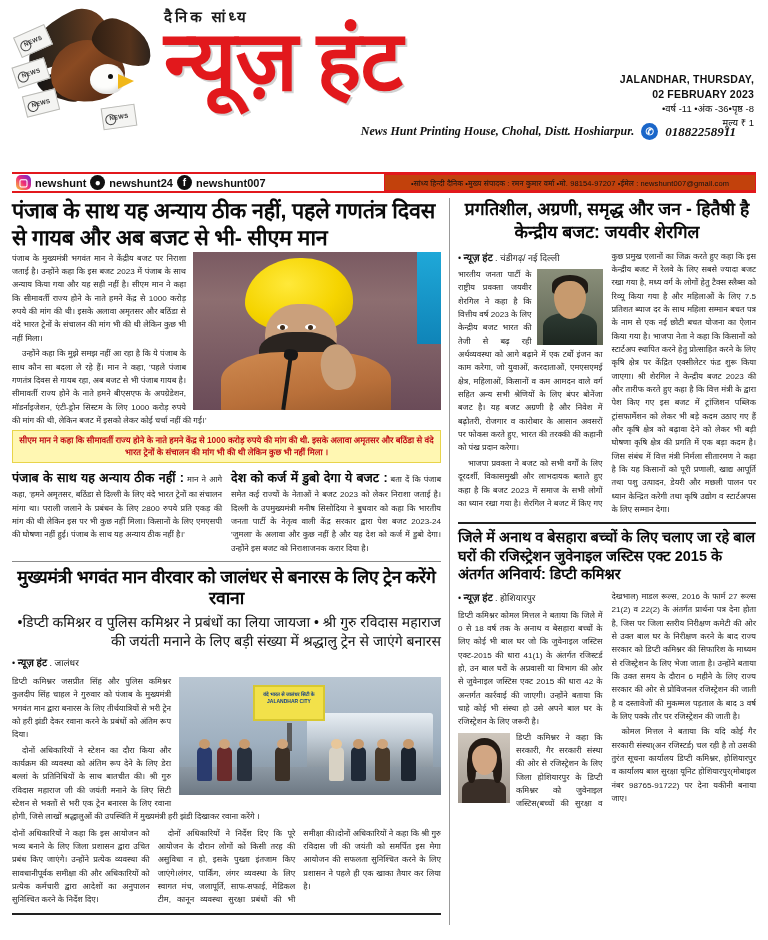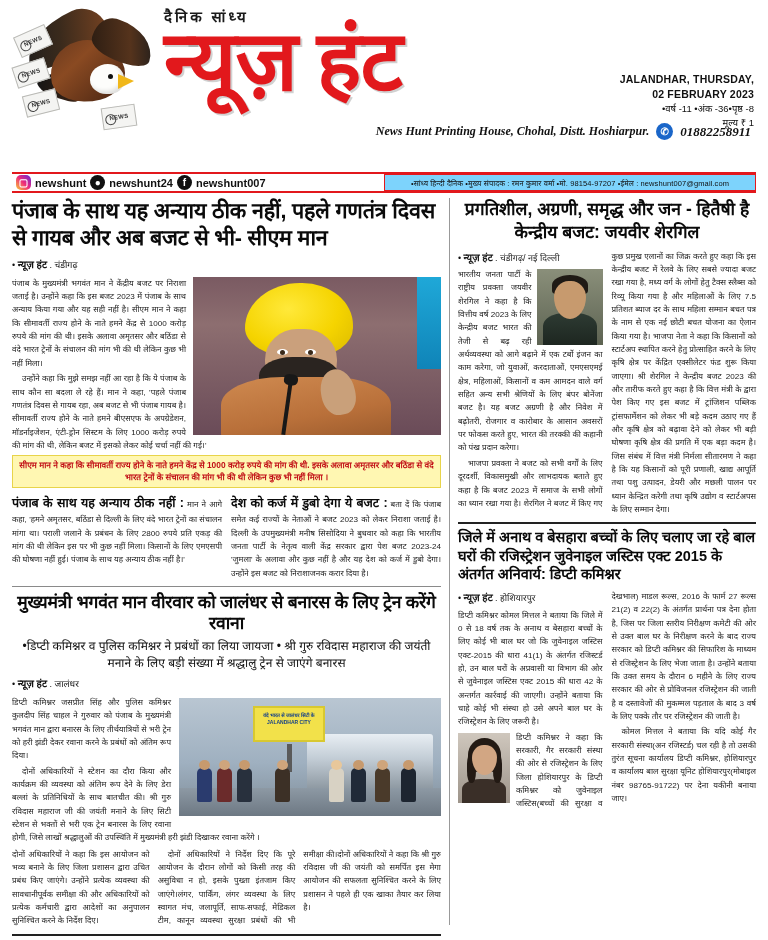--- a/index.html
+++ b/index.html
@@ -138,21 +138,21 @@
     margin-top: 68px;
     font-weight: bold;
   }
   .masthead-right .m-line1,
   .masthead-right .m-line2 { font-size: 10.5px; letter-spacing: .2px; }
   .masthead-right .m-line3,
   .masthead-right .m-line4 { font-size: 9.5px; font-weight: normal; }
 
   .press-line {
     position: absolute;
-    right: 17px; bottom: 30px;
+    right: 32px; bottom: 30px;
     display: flex; align-items: center; gap: 7px;
     font-family: "Liberation Serif", serif;
     font-style: italic;
     font-size: 12px;
     font-weight: bold;
     color: #111;
   }
   .phone-icon {
     width: 17px; height: 17px; border-radius: 50%;
     background: #1a66c9;
@@ -184,21 +184,21 @@
   .soc-item { display: flex; align-items: center; gap: 4px; }
   .soc-ico { width: 15px; height: 15px; border-radius: 4px;
              display:flex; align-items:center; justify-content:center;
              color:#fff; font-size:10px; font-weight:bold; }
   .ico-insta { background: linear-gradient(45deg,#f9ce34,#ee2a7b,#6228d7); border-radius:5px;}
   .ico-twit  { background:#111; border-radius:50%; }
   .ico-fb    { background:#111; border-radius:50%; }
   .soc-label { font-size: 11px; font-weight: bold; color:#111; }
   .social-right {
     flex: 1;
-    background: #7dd3fc;
+    background: #c2410c;
     border-left: 2px solid #1c4fa1;
     border: 1.5px solid #e2181c;
     display: flex; align-items: center; justify-content: center;
     font-size: 7.5px; color: #111; letter-spacing: .1px;
     padding: 0 0;
   }
 
   
   .body-wrap {
     display: flex;
@@ -339,24 +339,24 @@
 
   .hl-bottom {
     font-weight: bold;
     font-size: 17.5px;
     line-height: 1.2;
     color: #0a0a0a;
     text-align: center;
     letter-spacing: -.2px;
   }
   .kicker {
-    font-size: 12px;
+    font-size: 14px;
     color: #111;
     margin: 3px 0 4px 0;
-    text-align: center;
+    text-align: right;
   }
 
   .photo-train {
     float: right;
     width: 262px; height: 118px;
     margin: 2px 0 4px 8px;
     background: linear-gradient(180deg,#b9c6d2 0%,#9fb0c0 55%,#7d8b97 100%);
     position: relative;
   }
   .tr-sign {
@@ -483,25 +483,20 @@
     </div>
     <div class="social-right">•सांध्य हिन्दी दैनिक •मुख्य संपादक :  रमन कुमार वर्मा •मो. 98154-97207 •ईमेल : newshunt007@gmail.com</div>
   </div>
 
   <div class="body-wrap">
 
     <div class="col-left">
 
       <div class="hl-main">पंजाब के साथ यह अन्याय ठीक नहीं, पहले गणतंत्र दिवस से गायब और अब बजट से भी- सीएम मान</div>
 
-      <div class="byline">
-        <span class="dot">•</span>
-        <b>न्यूज़ हंट</b>
-        <span>. चंडीगढ़</span>
-      </div>
 
       <div class="photo photo-cm">
         <div class="cm-blue"></div>
         <div class="cm-turban"></div>
         <div class="cm-face"></div>
         <div class="cm-eye-l"></div>
         <div class="cm-eye-r"></div>
         <div class="cm-beard"></div>
         <div class="cm-coat"></div>
         <div class="cm-hand"></div>

